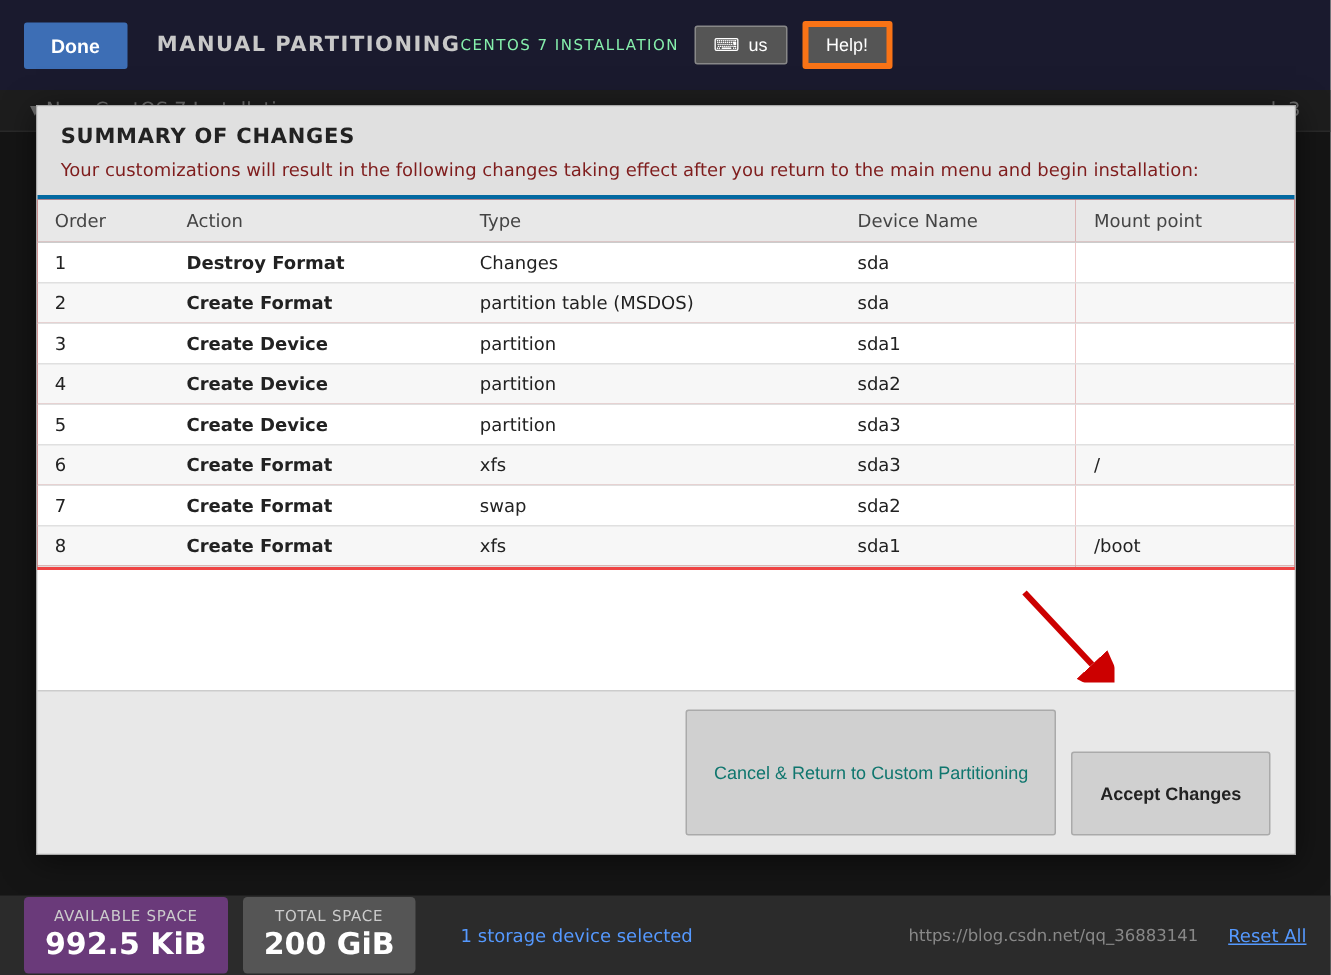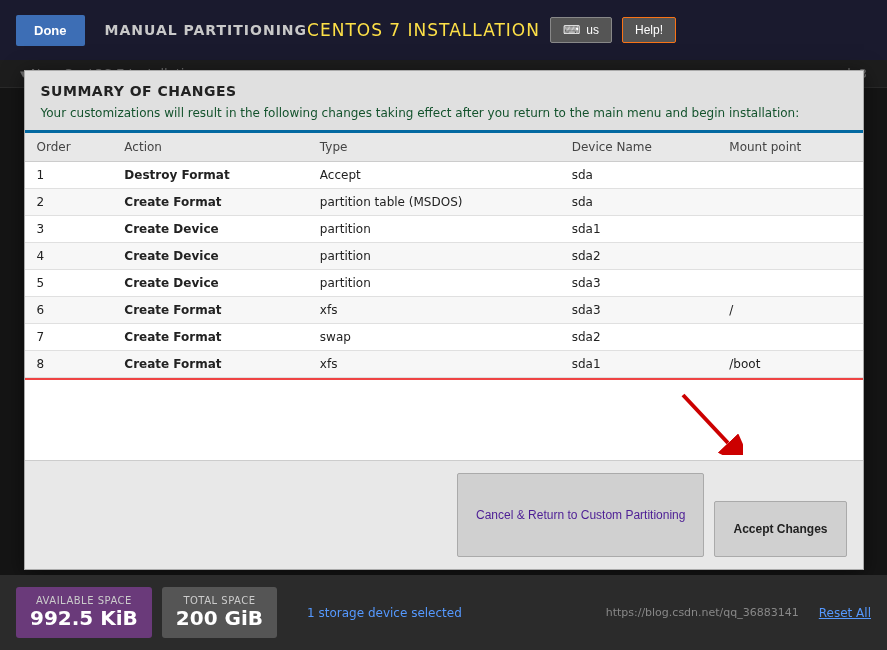--- a/index.html
+++ b/index.html
@@ -41,40 +41,40 @@
       font-weight: bold;
       cursor: pointer;
       border-radius: 2px;
     }
     .top-bar-right {
       display: flex;
       align-items: center;
       gap: 10px;
     }
     .centos-title {
-      color: #fde047;
-      font-size: 17px;
+      color: #86efac;
+      font-size: 10px;
       letter-spacing: 1px;
     }
     .keyboard-btn {
       background: #555;
       color: white;
       border: 1px solid #888;
       padding: 5px 12px;
       font-size: 12px;
       cursor: pointer;
       display: flex;
       align-items: center;
       gap: 6px;
       border-radius: 2px;
     }
     .help-btn {
       background: #555;
       color: white;
-      border: 1px solid #f97316;
+      border: 4px solid #f97316;
       padding: 5px 12px;
       font-size: 12px;
       cursor: pointer;
       border-radius: 2px;
     }
 
     
     .bg-content {
       background: #2b2b2b;
       height: calc(100% - 60px);
@@ -124,21 +124,21 @@
       border-bottom: 3px solid #0369a1;
     }
     .modal-title {
       font-size: 14px;
       font-weight: bold;
       color: #222;
       letter-spacing: 0.5px;
     }
     .modal-subtitle {
       font-size: 12px;
-      color: #14532d;
+      color: #7f1d1d;
       margin-top: 6px;
       line-height: 1.4;
     }
 
     
     .changes-table {
       width: 100%;
       border-collapse: collapse;
       margin: 0;
     }
@@ -195,21 +195,21 @@
       justify-content: flex-end;
       gap: 10px;
       border-top: 1px solid #ccc;
     }
     .btn-cancel {
       background: #d0d0d0;
       border: 1px solid #aaa;
       padding: 8px 18px;
       font-size: 12px;
       cursor: pointer;
-      color: #4c1d95;
+      color: #0f766e;
       border-radius: 2px;
     }
     .btn-accept {
       background: #d0d0d0;
       border: 1px solid #aaa;
       padding: 20px 18px;
       font-size: 12px;
       cursor: pointer;
       color: #222;
       border-radius: 2px;
@@ -217,21 +217,21 @@
       margin-top: 28px;
     }
 
     
     .bottom-bar {
       position: absolute;
       bottom: 0;
       left: 0;
       right: 0;
       background: #2b2b2b;
-      height: 75px;
+      height: 53px;
       display: flex;
       align-items: center;
       padding: 0 16px;
       gap: 10px;
     }
     .space-box {
       padding: 8px 14px;
       border-radius: 3px;
       display: flex;
       flex-direction: column;
@@ -322,21 +322,21 @@
               <th>Action</th>
               <th>Type</th>
               <th>Device Name</th>
               <th>Mount point</th>
             </tr>
           </thead>
           <tbody id="table-body">
           <tr>
       <td>1</td>
       <td class="action-destroy">Destroy Format</td>
-      <td>Accept</td>
+      <td>Changes</td>
       <td>sda</td>
       <td></td>
     </tr>
               <tr>
       <td>2</td>
       <td class="action-create">Create Format</td>
       <td>partition table (MSDOS)</td>
       <td>sda</td>
       <td></td>
     </tr>

